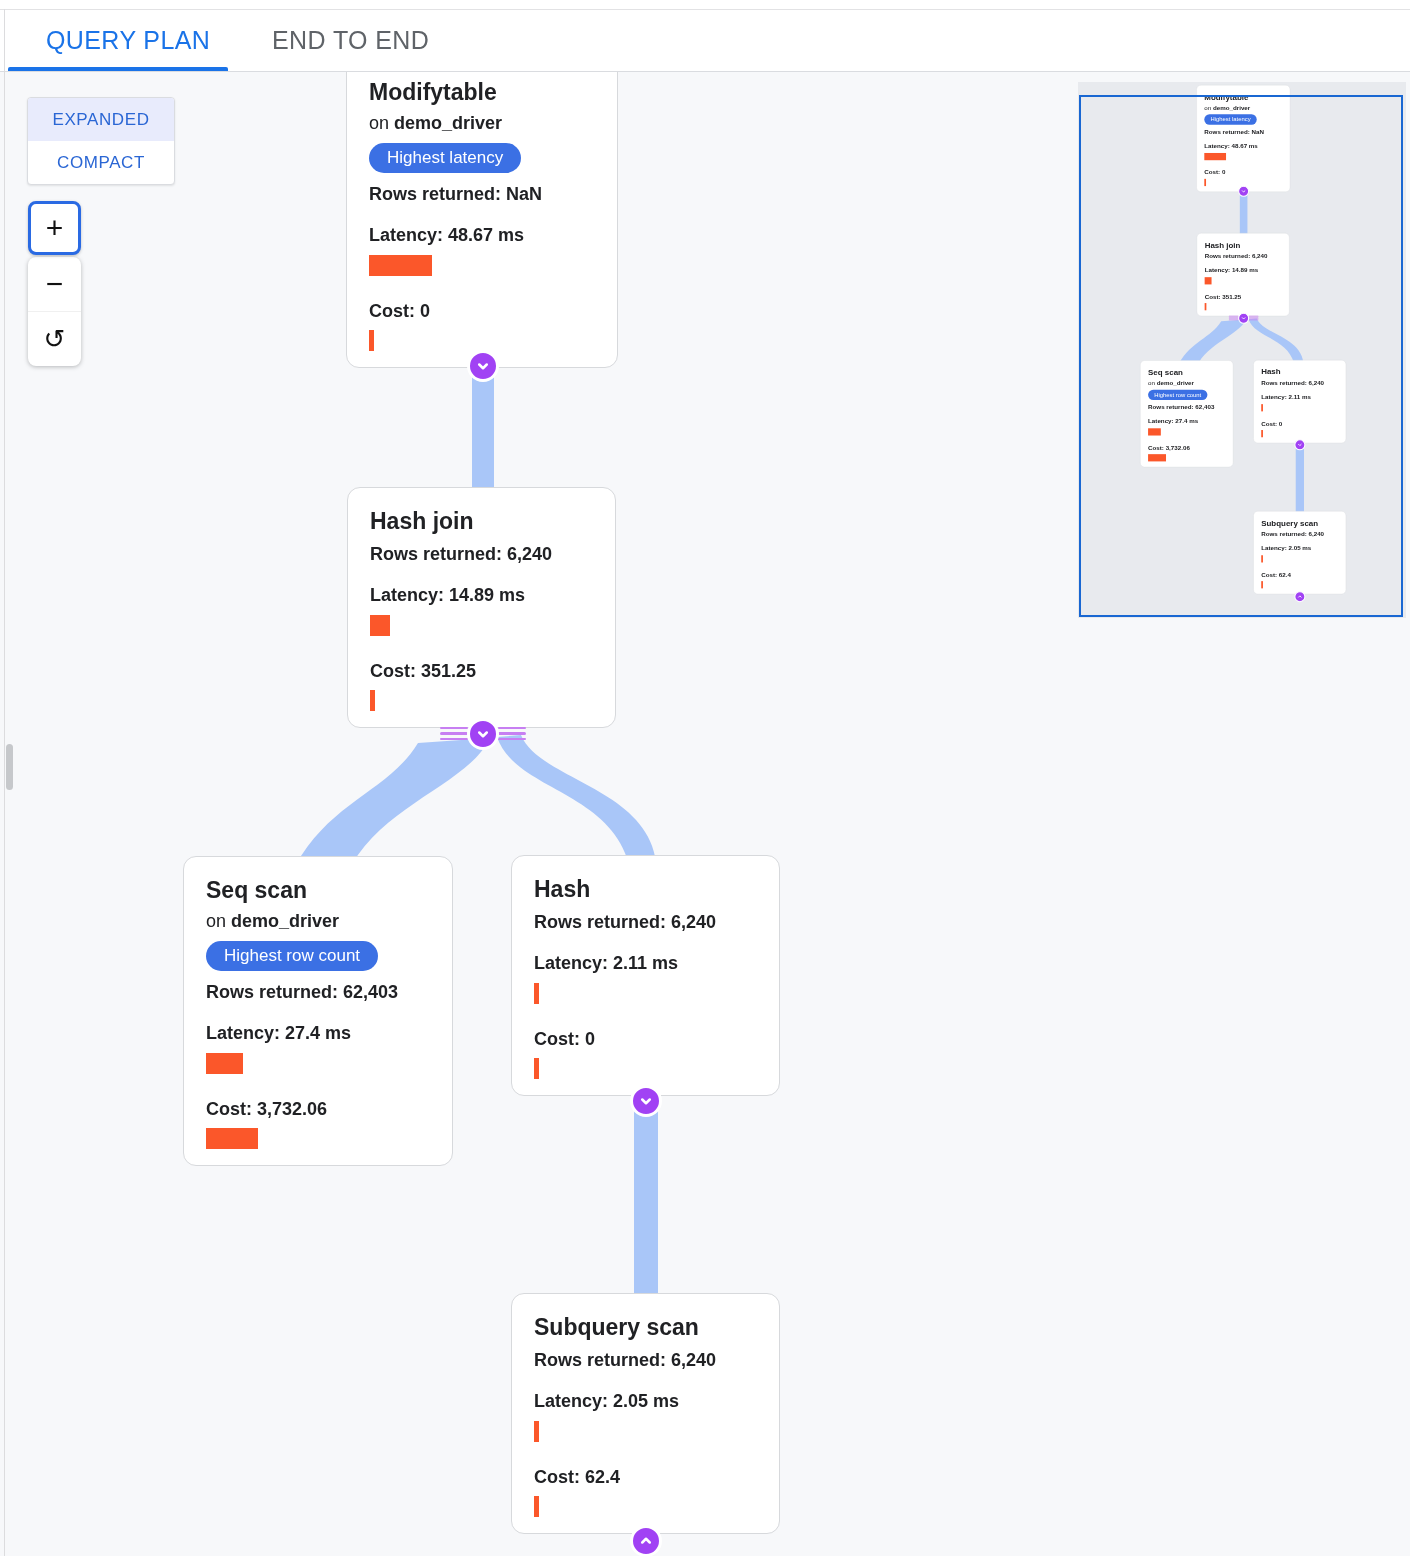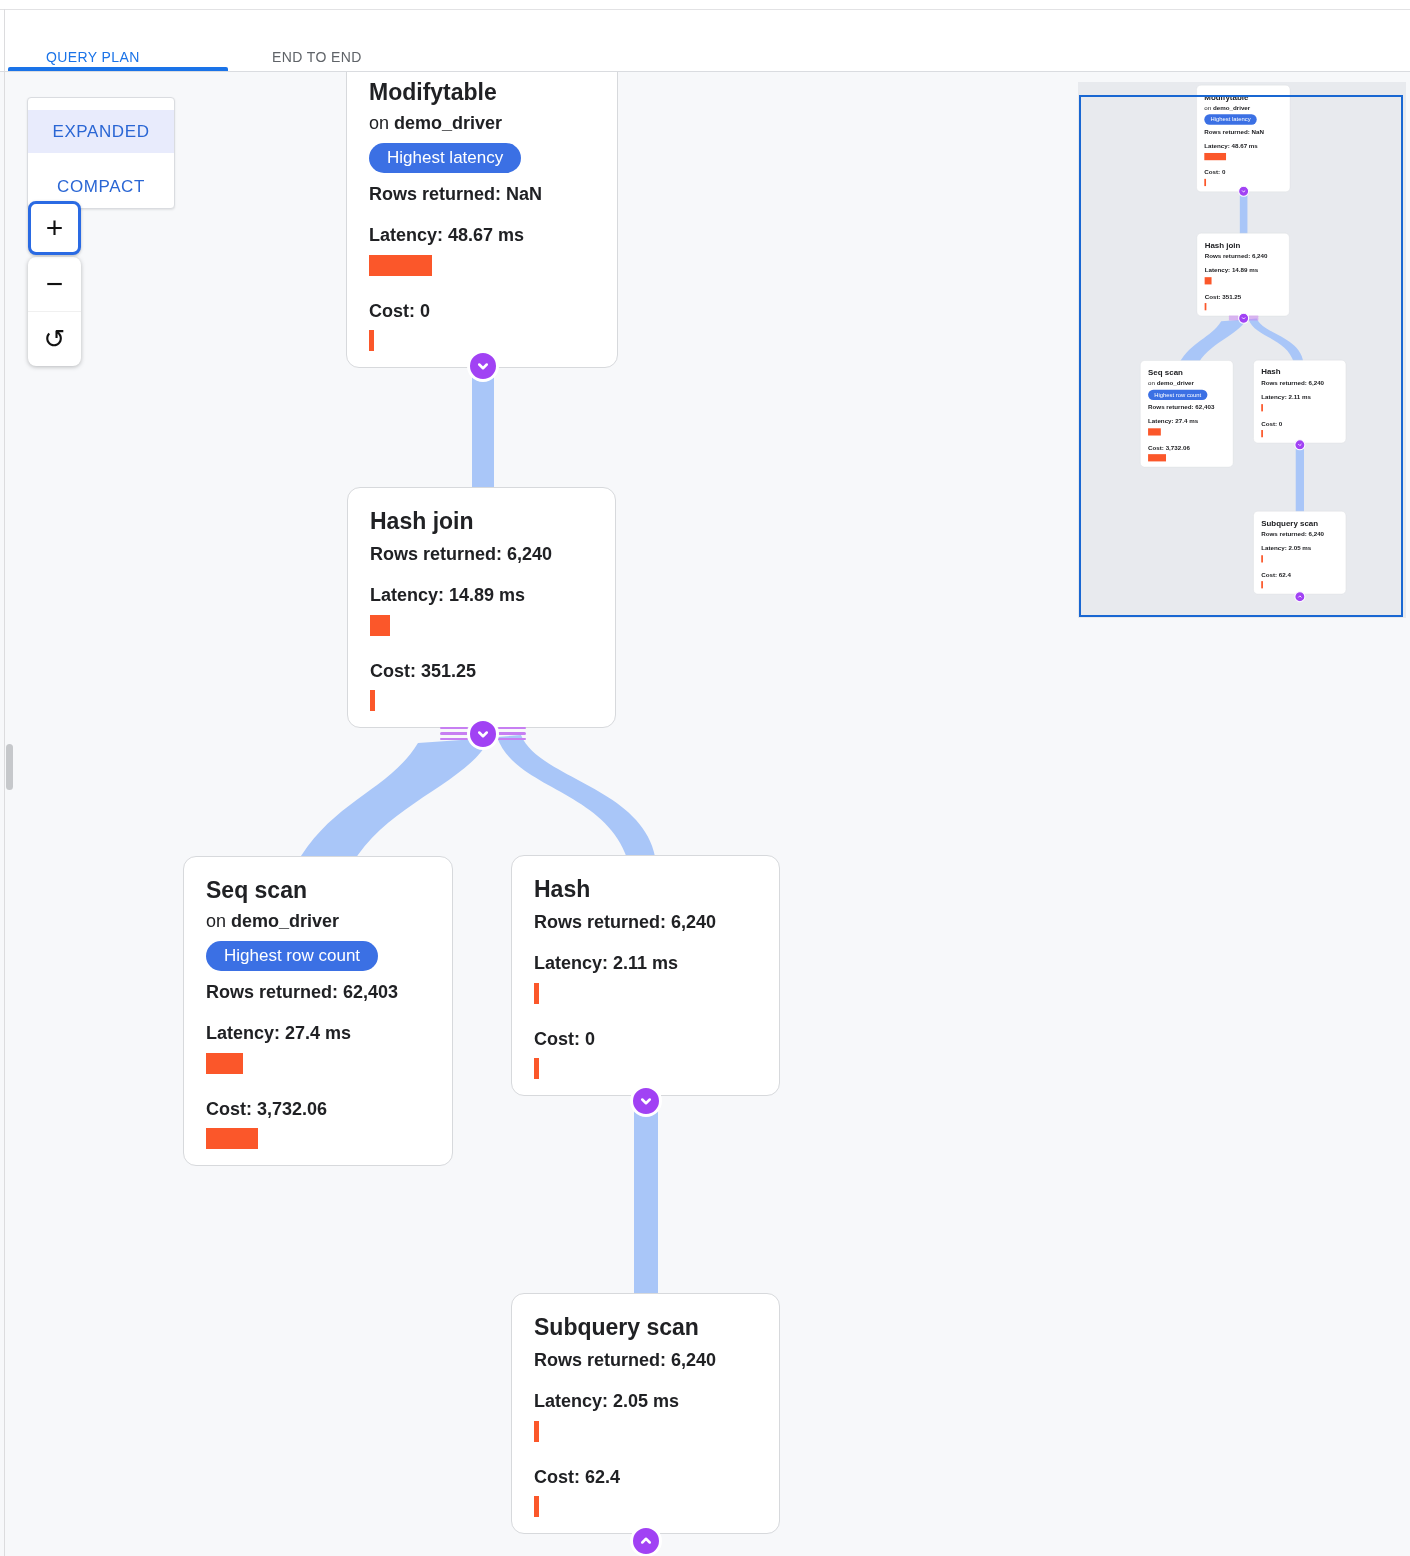--- a/index.html
+++ b/index.html
@@ -5,33 +5,33 @@
   html,body{margin:0;padding:0;}
   body{
     width:1410px;height:1556px;position:relative;overflow:hidden;
     background:#f7f8fa;
     font-family:"Liberation Sans",sans-serif;
     color:#202124;
   }
   
   .top-strip{position:absolute;left:0;top:0;width:1410px;height:9px;background:#ffffff;border-bottom:1px solid #e2e2e4;z-index:6;}
   .tab-bar{position:absolute;left:0;top:10px;width:1410px;height:61px;background:#ffffff;border-bottom:1px solid #dadce0;z-index:6;}
-  .tab{position:absolute;top:16px;height:61px;display:flex;align-items:center;
-       font-size:14px;font-weight:500;letter-spacing:.4px;cursor:pointer;}
+  .tab{position:absolute;top:0;height:61px;display:flex;align-items:center;
+       font-size:25px;font-weight:500;letter-spacing:.4px;cursor:pointer;}
   .tab.active{color:#1a73e8;}
   .tab.inactive{color:#5f6368;text-align:right;}
   .tab-underline{position:absolute;left:8px;top:57px;width:220px;height:4px;background:#1a73e8;border-radius:2px 2px 0 0;}
   .left-divider{position:absolute;left:4px;top:9px;width:1px;height:1547px;background:#dcdcde;z-index:7;}
   .v-scrollbar{position:absolute;left:6px;top:744px;width:7px;height:46px;background:#c6c8cb;border-radius:4px;z-index:8;}
 
   
   .view-toggle{position:absolute;left:27px;top:97px;width:146px;background:#fff;border:1px solid #dadce0;
                border-radius:4px;overflow:hidden;z-index:10;box-shadow:0 1px 2px rgba(60,64,67,.12);}
   .view-toggle .opt{height:43px;display:flex;align-items:center;justify-content:center;
-                    font-size:17px;font-weight:500;letter-spacing:.6px;color:#2a66d4;cursor:pointer;margin-top:12px;}
+                    font-size:17px;font-weight:500;letter-spacing:.6px;color:#2a66d4;cursor:pointer;}
   .view-toggle .opt.selected{background:#e8ebfc;}
   .zoom-in-btn{position:absolute;left:28px;top:201px;width:47px;height:48px;background:#fff;
                border:3px solid #2a6ae3;border-radius:8px;z-index:12;display:flex;align-items:center;justify-content:center;
                font-size:30px;font-weight:400;color:#111;cursor:pointer;box-shadow:0 1px 3px rgba(60,64,67,.3);}
   .zoom-group{position:absolute;left:28px;top:257px;width:53px;height:109px;background:#fff;border-radius:8px;
               z-index:11;box-shadow:0 1px 4px rgba(60,64,67,.35);overflow:hidden;}
   .zoom-group .zbtn{height:54px;display:flex;align-items:center;justify-content:center;font-size:30px;color:#111;cursor:pointer;}
   .zoom-group .zbtn + .zbtn{border-top:1px solid #f0f0f0;}
   .reset-glyph{font-family:"DejaVu Sans",sans-serif;font-size:26px;}
 

